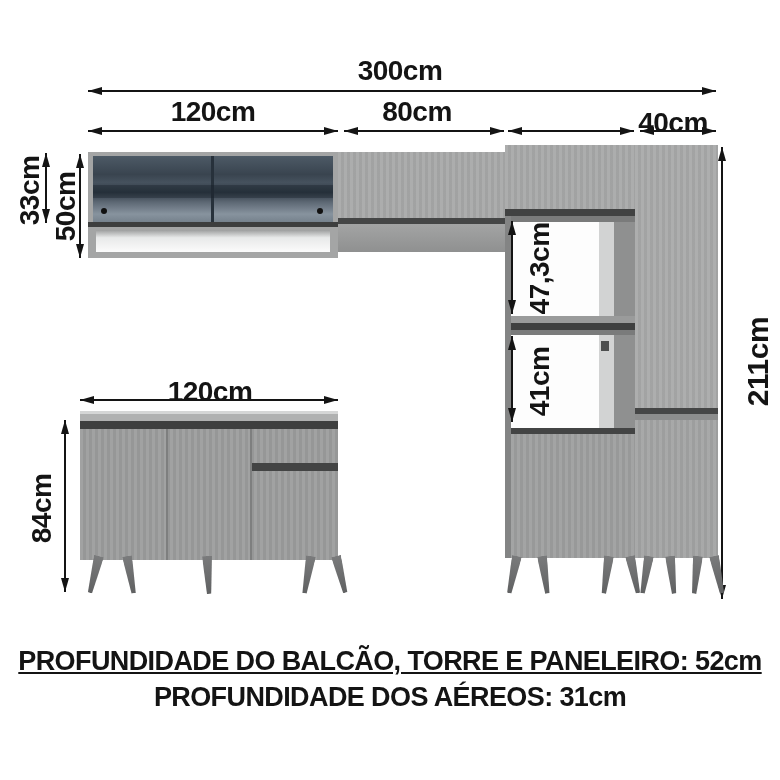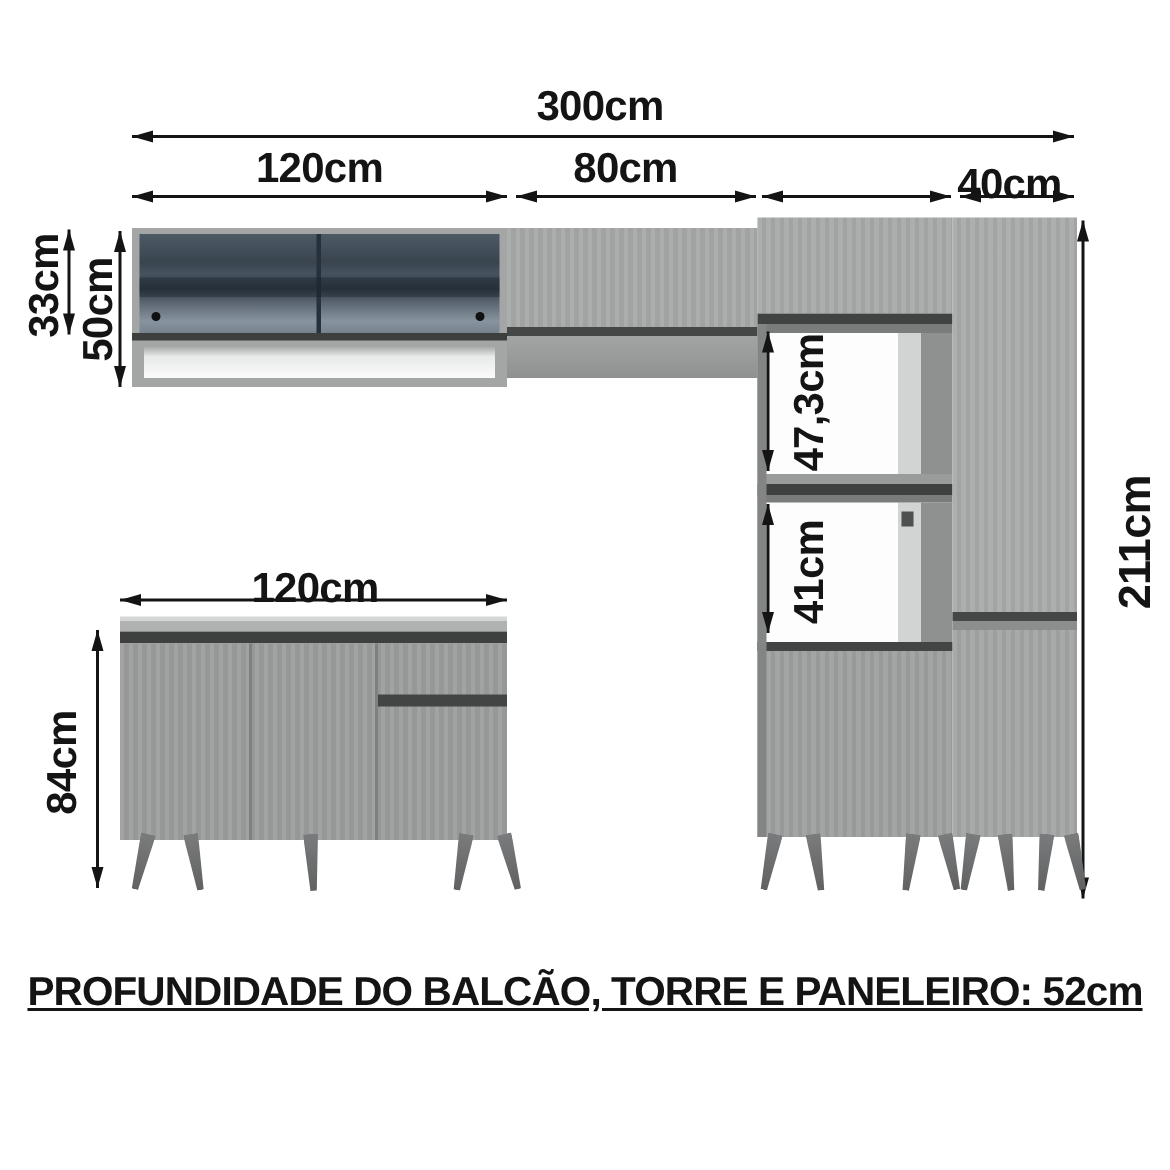--- a/index.html
+++ b/index.html
@@ -133,14 +133,15 @@
   <div class="leg" style="left:512px;top:556px;transform:rotate(12deg);"></div>
   <div class="leg" style="left:537px;top:556px;transform:rotate(-8deg);"></div>
   <div class="leg" style="left:604px;top:556px;transform:rotate(8deg);"></div>
   <div class="leg" style="left:625px;top:556px;transform:rotate(-12deg);"></div>
   <div class="leg" style="left:644px;top:556px;transform:rotate(10deg);"></div>
   <div class="leg" style="left:665px;top:556px;transform:rotate(-6deg);"></div>
   <div class="leg" style="left:693px;top:556px;transform:rotate(6deg);"></div>
   <div class="leg" style="left:709px;top:556px;transform:rotate(-12deg);"></div>
 
   <div class="footer-line" style="top:646px;text-decoration:underline;">PROFUNDIDADE DO BALCÃO, TORRE E PANELEIRO: 52cm</div>
+  <div class="footer-line" style="top:682px;">PROFUNDIDADE DOS AÉREOS: 31cm</div>
 
 </div>
 
 </body></html>

